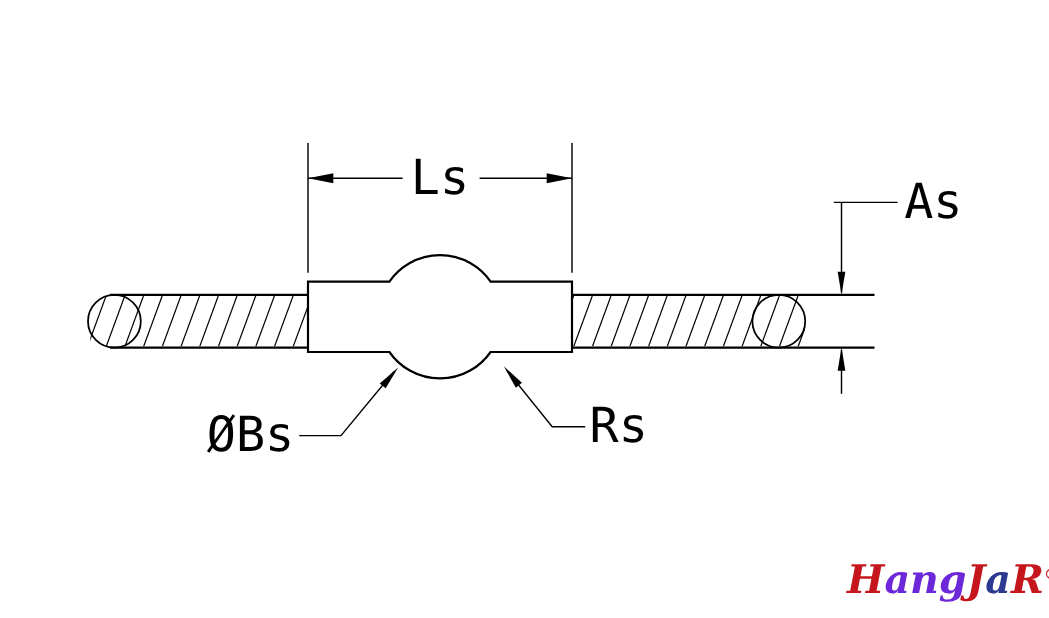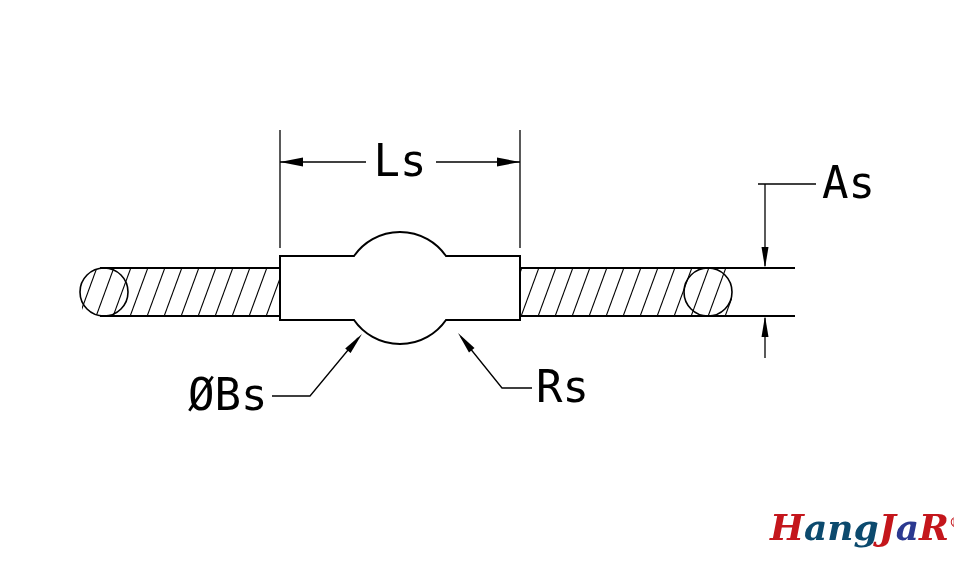--- a/index.html
+++ b/index.html
@@ -147,16 +147,16 @@
     </g>
 
     <g>
       <polyline class="drawline" points="532,388 502,388 461,337" stroke-width="1.3"></polyline>
       <polygon points="458,333 474.5,348 469,352.4" fill="#000000"></polygon>
       <text class="dim-label" x="536" y="402" text-anchor="start">Rs</text>
     </g>
   </svg>
 
   <div class="logo">
-    <span style="color: rgb(196, 22, 28);">H</span><span style="color: #0c4a6e;">ang</span><span style="color: rgb(196, 22, 28);">J</span><span style="color: rgb(43, 57, 144);">a</span><span style="color: rgb(196, 22, 28);">R</span><sup class="logo-reg">®</sup>
+    <span style="color: rgb(196, 22, 28);">H</span><span style="color: #6d28d9;">ang</span><span style="color: rgb(196, 22, 28);">J</span><span style="color: rgb(43, 57, 144);">a</span><span style="color: rgb(196, 22, 28);">R</span><sup class="logo-reg">®</sup>
   </div>
 
 </div>
 
 </body></html>

